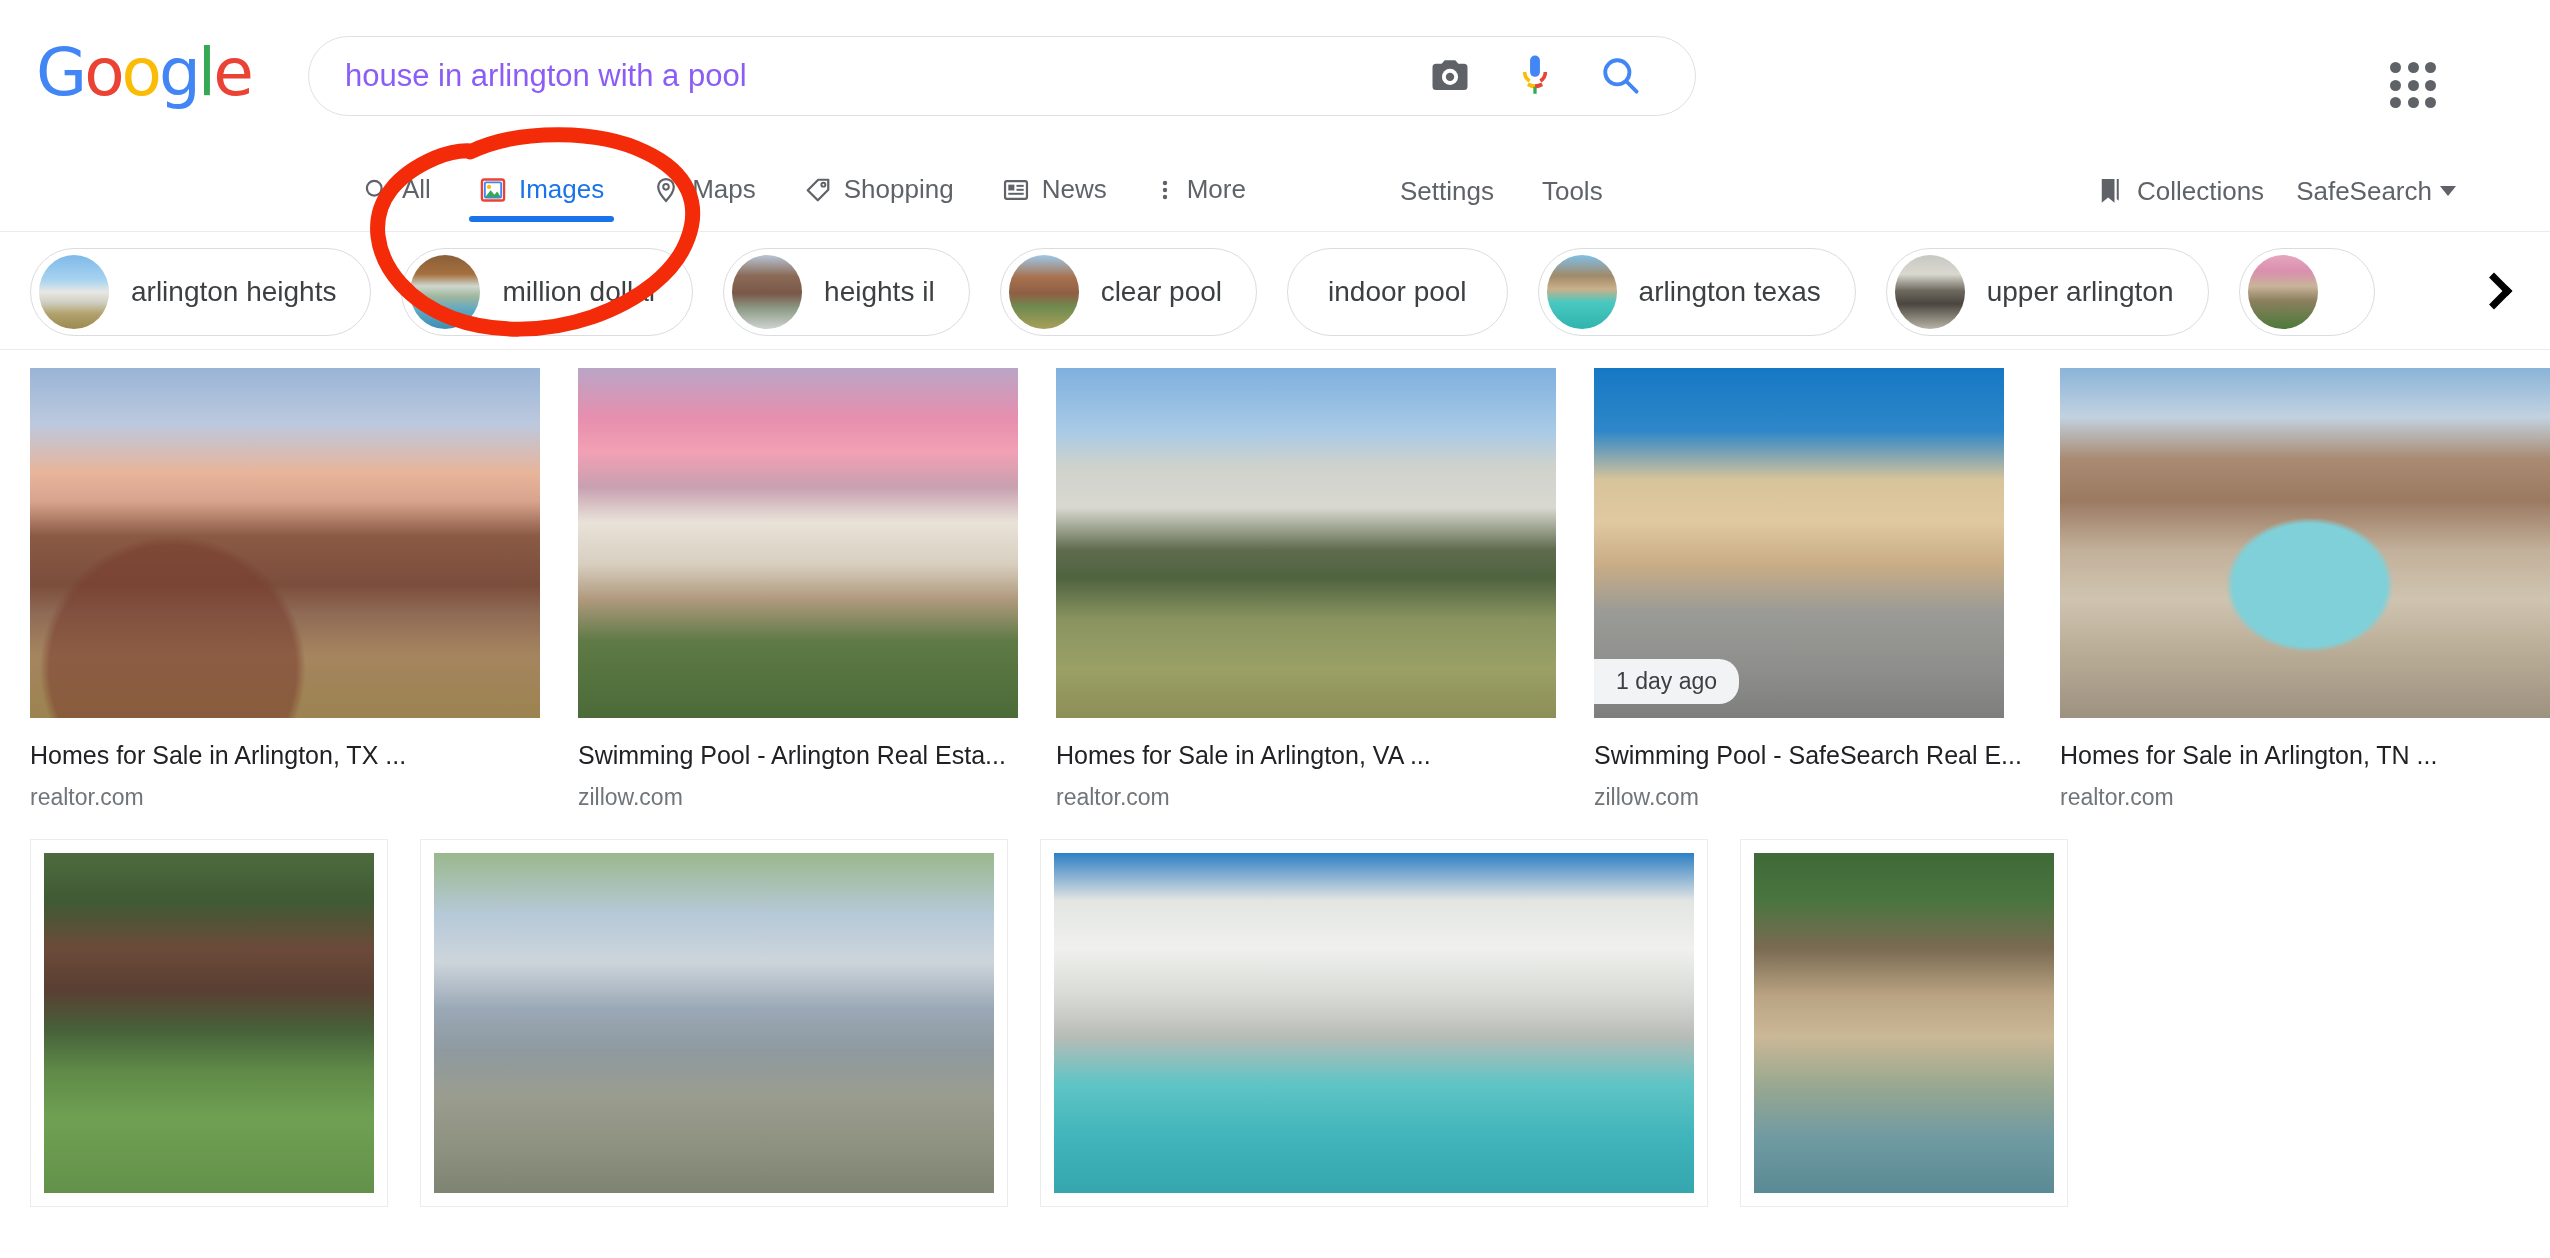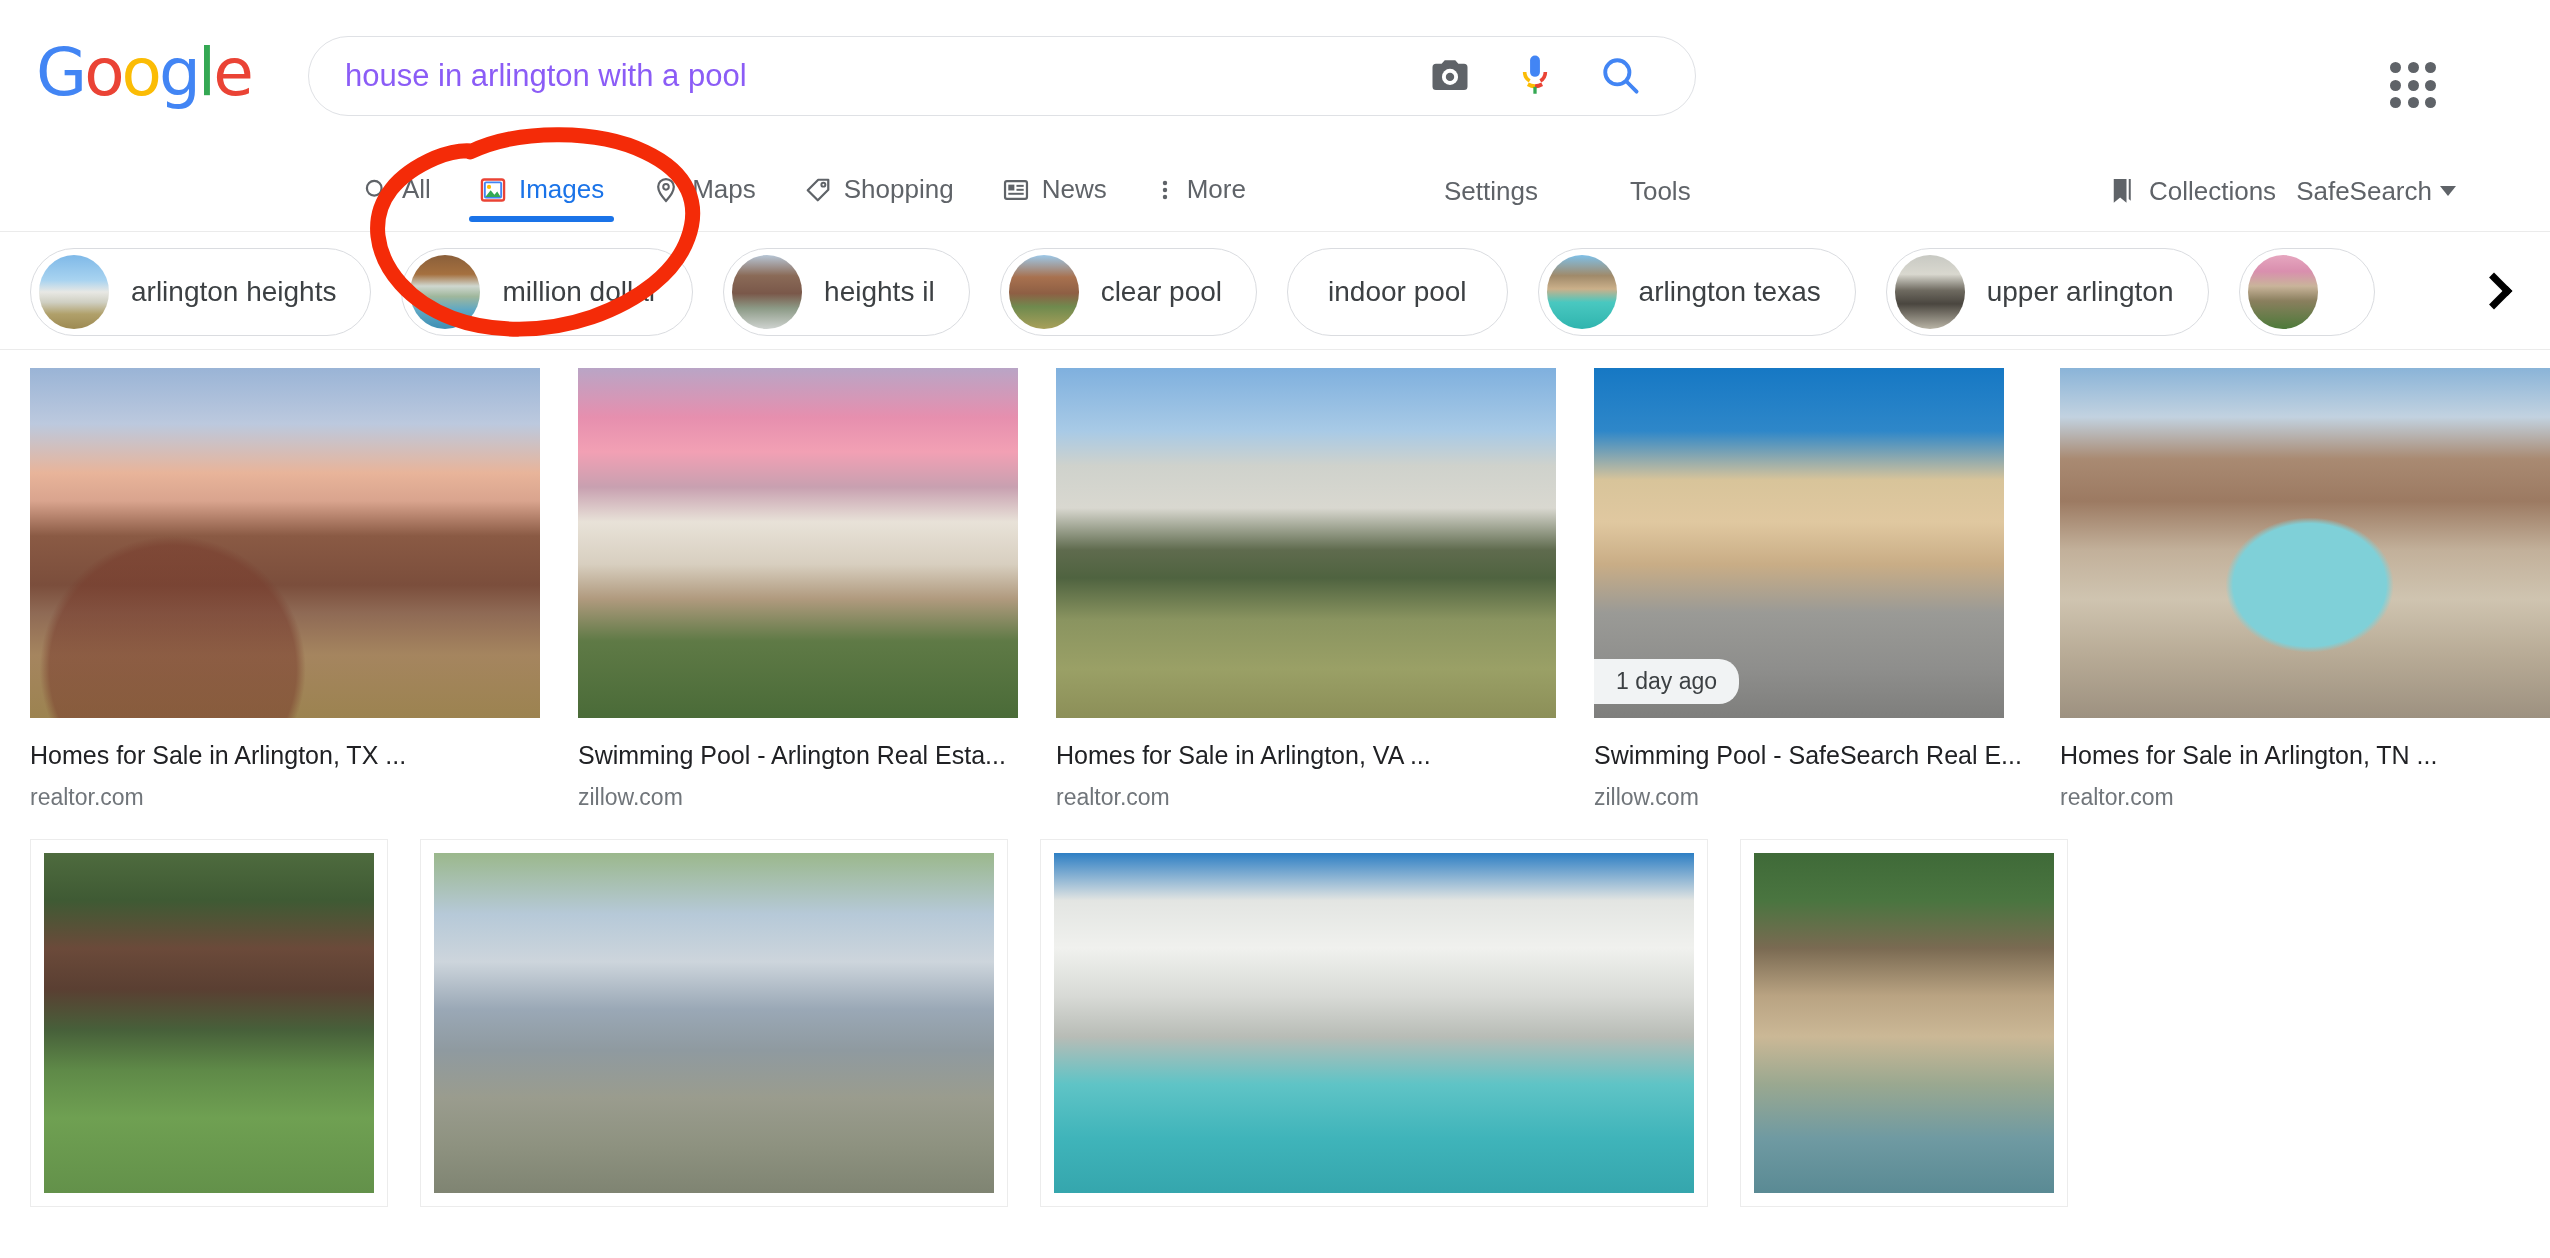--- a/index.html
+++ b/index.html
@@ -146,30 +146,29 @@
     display: flex;
     align-items: center;
     height: 66px;
     gap: 48px;
   }
   .nav-plain {
     font-size: 26px;
     color: #5f6368;
     cursor: pointer;
     white-space: nowrap;
-    margin-left: 44px;
   }
 
   .nav-right {
     position: absolute;
     right: 94px;
     top: 0;
     display: flex;
     height: 66px;
-    gap: 20px;
+    gap: 32px;
   }
   .collections {
     display: flex;
     align-items: center;
     gap: 13px;
     font-size: 26px;
     color: #5f6368;
     cursor: pointer;
     white-space: nowrap;
   }

